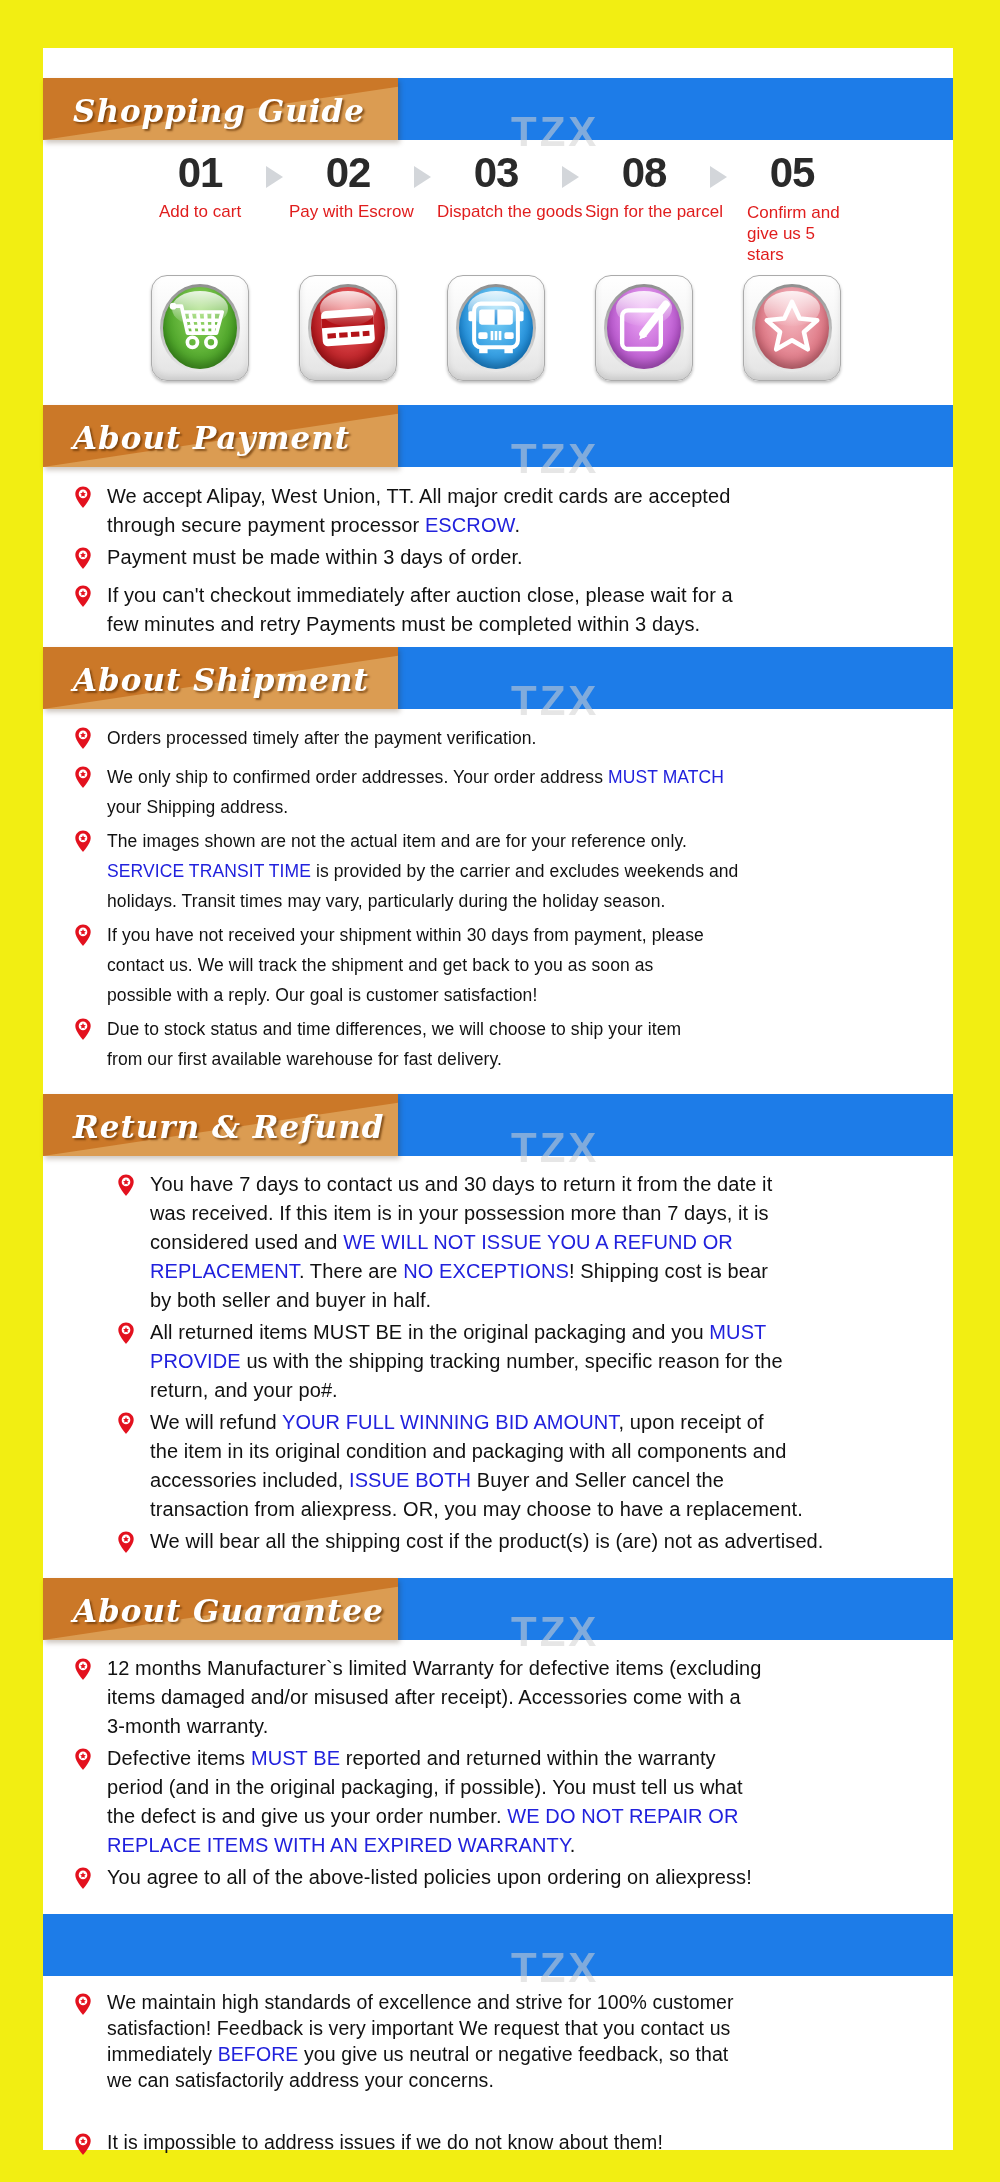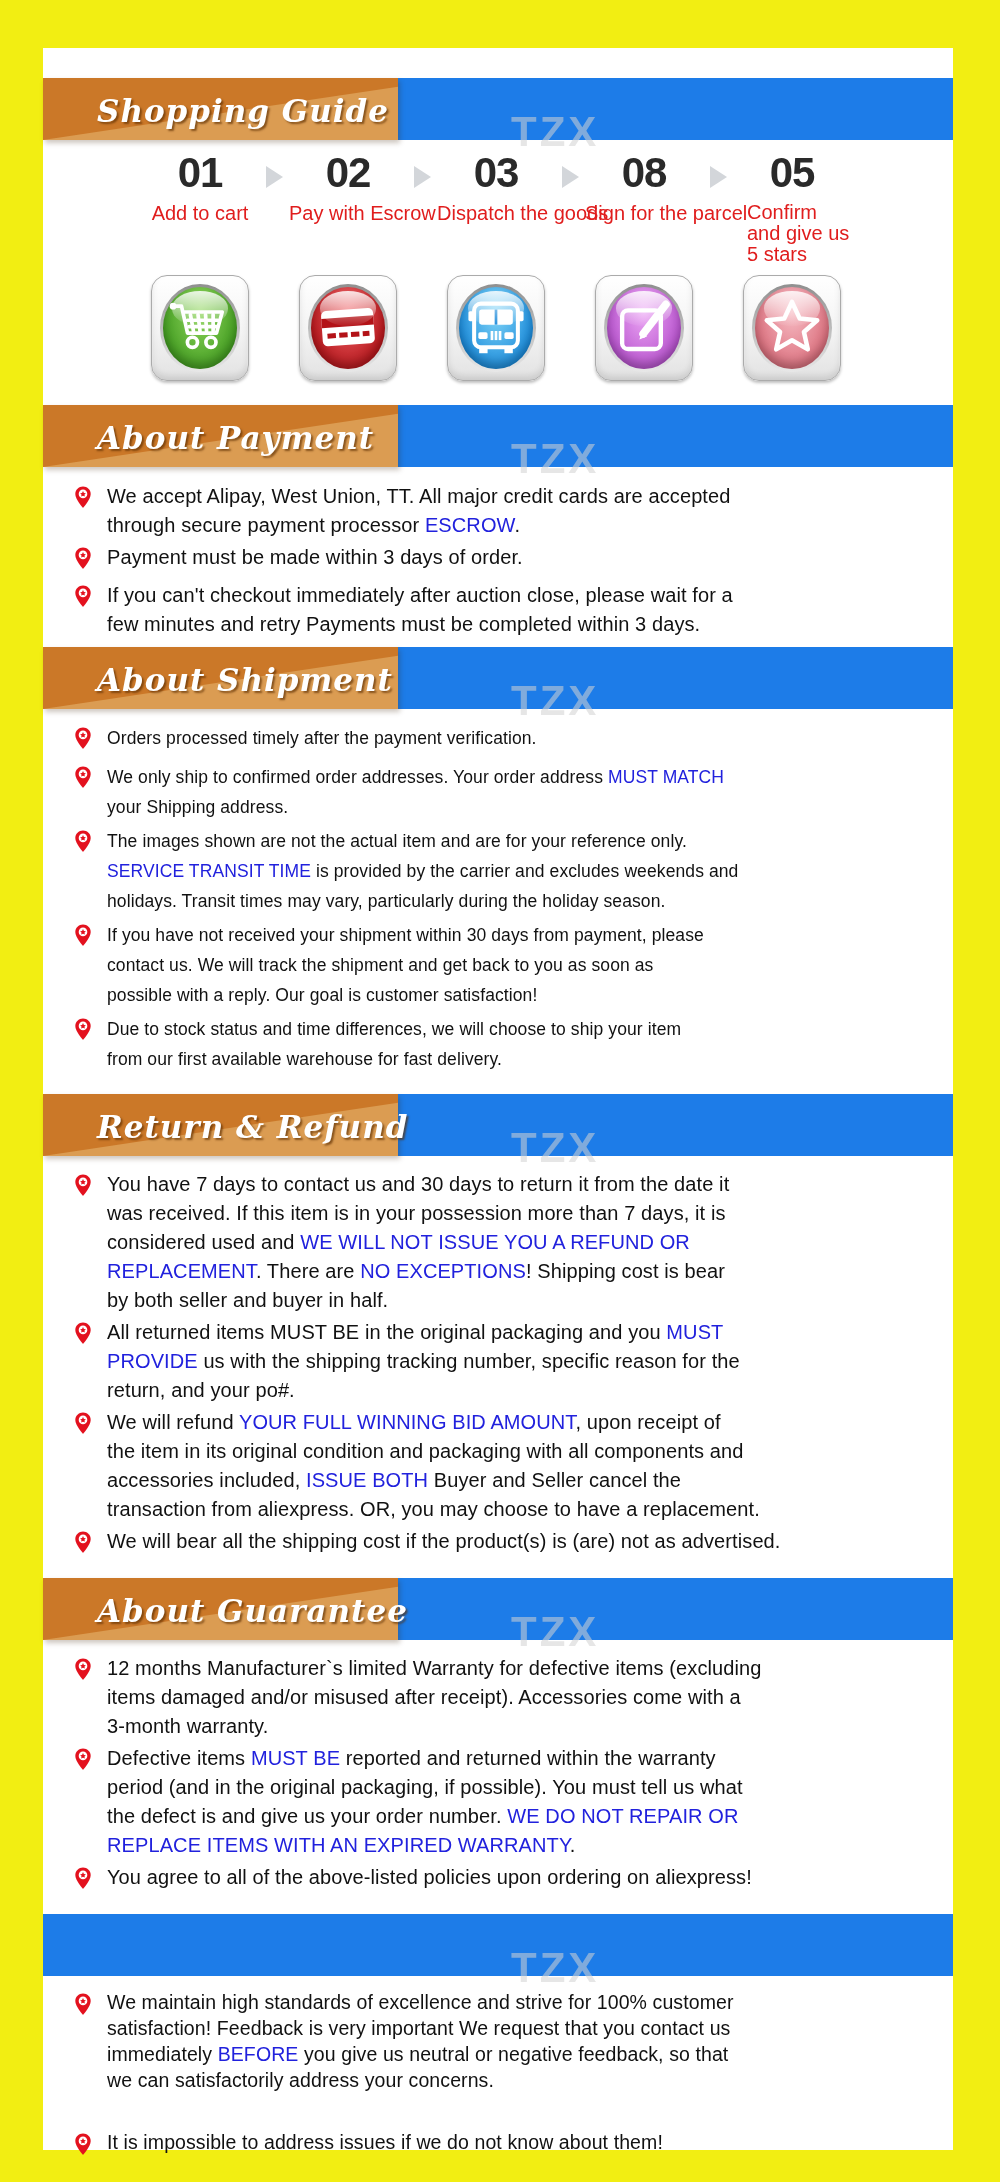--- a/index.html
+++ b/index.html
@@ -27,32 +27,32 @@
     content:"";position:absolute;inset:0;
     background:var(--ribbon-light,#db9c52);
     clip-path:polygon(0 100%,100% 14%,100% 100%);
   }
   .ribbon-title{
     position:relative;z-index:2;display:block;
     padding:4px 0 12px 30px;
     font-family:"DejaVu Serif",serif;font-style:italic;font-weight:bold;
     font-size:31px;line-height:58px;color:#ffffff;
     text-shadow:2px 2px 2px rgba(90,45,0,.65);
-    letter-spacing:1px;white-space:nowrap;margin-left:24px;
+    letter-spacing:1px;white-space:nowrap;
   }
   .watermark{
     position:absolute;left:468px;bottom:-16px;z-index:3;
     font-size:42px;font-weight:bold;letter-spacing:3px;
     color:rgba(210,210,210,.55);pointer-events:none;
   }
   
   .steps{display:flex;margin:10px 2px 0 98px;}
   .step{width:118px;text-align:center;}
   .step-number{font-size:42px;font-weight:bold;color:#2a2a2a;line-height:46px;letter-spacing:-1px;}
-  .step-label{margin-top:6px;font-size:20px;color:var(--step-label,#e01d1d);white-space:nowrap;}
+  .step-label{margin-top:6px;font-size:17px;color:var(--step-label,#e01d1d);white-space:nowrap;}
   .step:last-child .step-label{white-space:normal;text-align:left;padding-left:14px;line-height:21px;}
   .step-arrow{width:30px;display:flex;align-items:flex-start;justify-content:center;}
   .tri{margin-top:16px;width:0;height:0;border-top:11px solid transparent;border-bottom:11px solid transparent;border-left:17px solid #d3d6da;}
   
   .icons{display:flex;margin:10px 0 0 98px;}
   .icon-col{width:118px;display:flex;justify-content:center;}
   .icon-col:not(:last-child){margin-right:30px;}
   .keycap{
     width:96px;height:104px;border-radius:16px;
     background:linear-gradient(180deg,#ffffff 0%,#f3f3f3 55%,#e2e2e2 100%);
@@ -81,21 +81,21 @@
   .bullet{display:flex;margin-bottom:3px;}
   .pin{width:36px;flex:0 0 36px;padding-top:3px;}
   .bullet-text{
     flex:1;color:#111;font-size:20px;line-height:29px;
     white-space:pre-line;letter-spacing:.1px;
   }
   .hl{color:var(--link-text,#2121dd);}
   .sec-about-payment .bullets{padding-top:15px;}
   .sec-about-shipment .bullet-text{font-size:17.5px;line-height:30px;}
   .sec-about-shipment .bullet{margin-bottom:4px;}
-  .sec-return-refund .bullets{}
+  .sec-return-refund .bullets{margin-left:43px;}
   .sec-about-guarantee .bullets{padding-top:14px;}
   .sec-about-feedback .bullet-text{font-size:19.5px;line-height:26px;}
   .sec-about-feedback .bullets{padding-top:13px;}
   .sec-about-feedback .bullet:last-child{margin-top:36px;}
   
   #ribbon-main{margin-top:30px;}
   .sec-about-payment .ribbon{margin-top:24px;}
   .sec-about-shipment .ribbon{margin-top:8px;}
   .sec-return-refund .ribbon{margin-top:20px;}
   .sec-about-guarantee .ribbon{margin-top:16px;}

